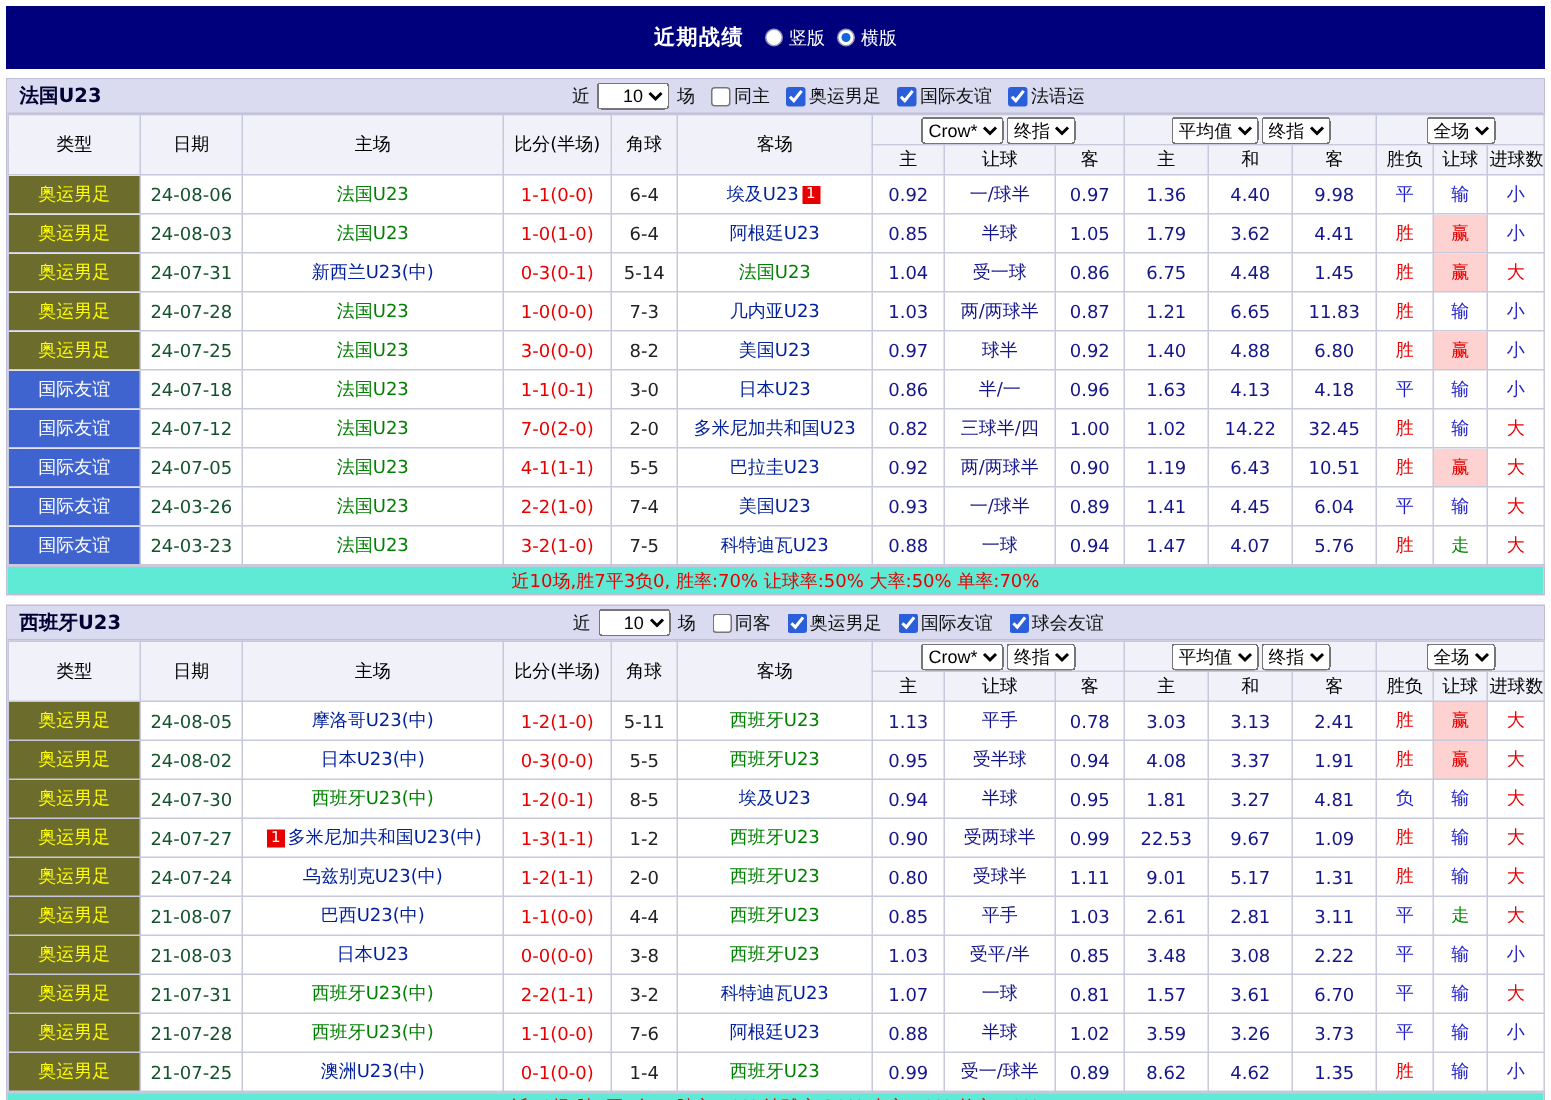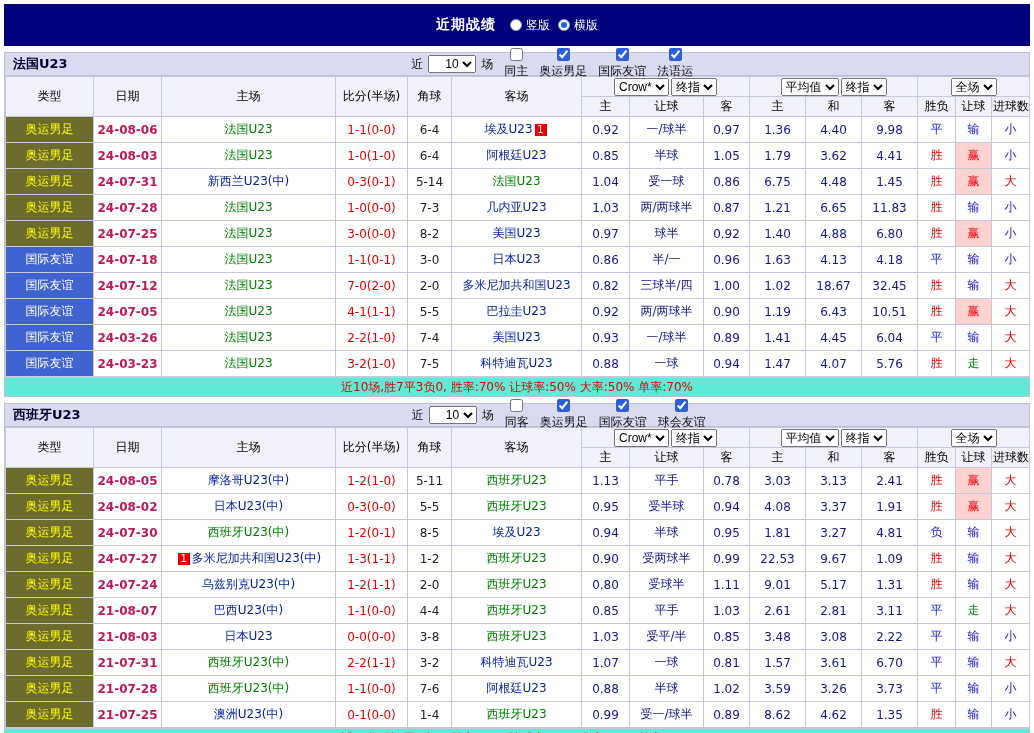--- a/index.html
+++ b/index.html
@@ -9,31 +9,31 @@
   .title{color:#FFFFFF;font-weight:bold;font-size:14px;letter-spacing:1px;}
   .radios{display:flex;gap:8px;align-items:flex-start;}
   .radio{display:flex;align-items:center;gap:4px;color:#FFFFFF;font-size:12px;cursor:pointer;}
   .rcircle{width:12px;height:12px;border-radius:50%;background:#FFFFFF;border:1px solid #9999BB;display:inline-block;position:relative;box-sizing:border-box;}
   .rcircle.sel::after{content:"";position:absolute;left:2px;top:2px;right:2px;bottom:2px;border-radius:50%;background:#1664D9;}
   .section{margin-top:6px;border:1px solid #BFBFD6;}
   .secbar{background:#DADAF0;height:22px;display:flex;align-items:center;border-bottom:1px solid #BFBFD6;}
   .secteam{font-weight:bold;font-size:13px;color:#000033;padding:0 8px;}
   .filters{flex:1;display:flex;justify-content:center;align-items:center;gap:3px;font-size:12px;color:#111111;}
   .csel{font-size:12px;height:18px;margin:0 2px;padding-left:12px;}
-  .fcheck{display:flex;align-items:center;gap:2px;margin-left:8px;cursor:pointer;flex-direction:column;}
+  .fcheck{display:flex;align-items:center;gap:2px;margin-left:8px;cursor:pointer;}
   .fcheck input{width:13px;height:13px;margin:0;accent-color:#2B5FD9;}
   .mtable{border-collapse:collapse;table-layout:fixed;width:100%;font-size:12px;}
   .mtable th,.mtable td{border:1px solid #C8C8DC;text-align:center;overflow:hidden;white-space:nowrap;padding:0 1px;}
   .mtable thead th{background:#F1F1F9;font-weight:normal;height:19px;color:#000000;}
   .hgroup{padding:1px 0;}
   .gsel{font-size:12px;height:18px;margin:0 1px;max-width:78px;}
   .mtable tbody td{height:25px;background:#FFFFFF;}
   .ttype.t-oly{background:#6C6C2D;color:#FFFF00;}
   .ttype.t-intl{background:#4064CF;color:#FFFFFF;}
-  .tdate{color:#be185d;font-weight:bold;}
+  .tdate{color:#14532d;}
   .team{color:#001F9C;cursor:pointer;}
   .team.feat{color:#008000;}
   .tscore{color:#E80000;}
   .tcorner{color:#222222;}
   .todds{color:#16168C;}
   .tres.c-red{color:#E80000;}
   .tres.c-blue{color:#2121CC;}
   .tres.c-green{color:#008800;}
   .mtable tbody td.c-redbg{background:#FFD2D2;color:#E80000;}
   .badge{display:inline-block;background:#E80000;color:#FFFFFF;font-size:10px;line-height:12px;min-width:8px;padding:0 2px;margin:0 2px;vertical-align:middle;}
@@ -231,21 +231,21 @@
               <td class="ttype t-intl">国际友谊</td>
               <td class="tdate">24-07-12</td>
               <td class="tteam"><span class="team feat">法国U23</span></td>
               <td class="tscore">7-0(2-0)</td>
               <td class="tcorner">2-0</td>
               <td class="tteam"><span class="team">多米尼加共和国U23</span></td>
               <td class="todds">0.82</td>
               <td class="todds">三球半/四</td>
               <td class="todds">1.00</td>
               <td class="todds">1.02</td>
-              <td class="todds">18.67</td>
+              <td class="todds">14.22</td>
               <td class="todds">32.45</td>
               <td class="tres c-red">胜</td>
               <td class="tres c-blue">输</td>
               <td class="tres c-red">大</td>
             </tr>
             <tr>
               <td class="ttype t-intl">国际友谊</td>
               <td class="tdate">24-07-05</td>
               <td class="tteam"><span class="team feat">法国U23</span></td>
               <td class="tscore">4-1(1-1)</td>

